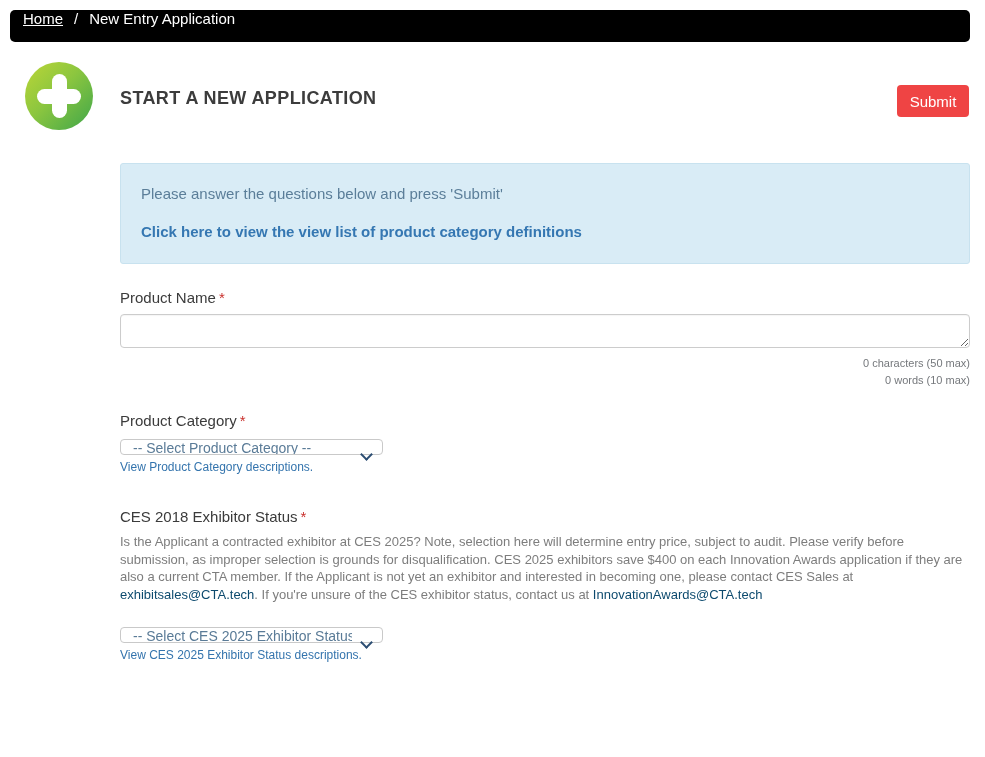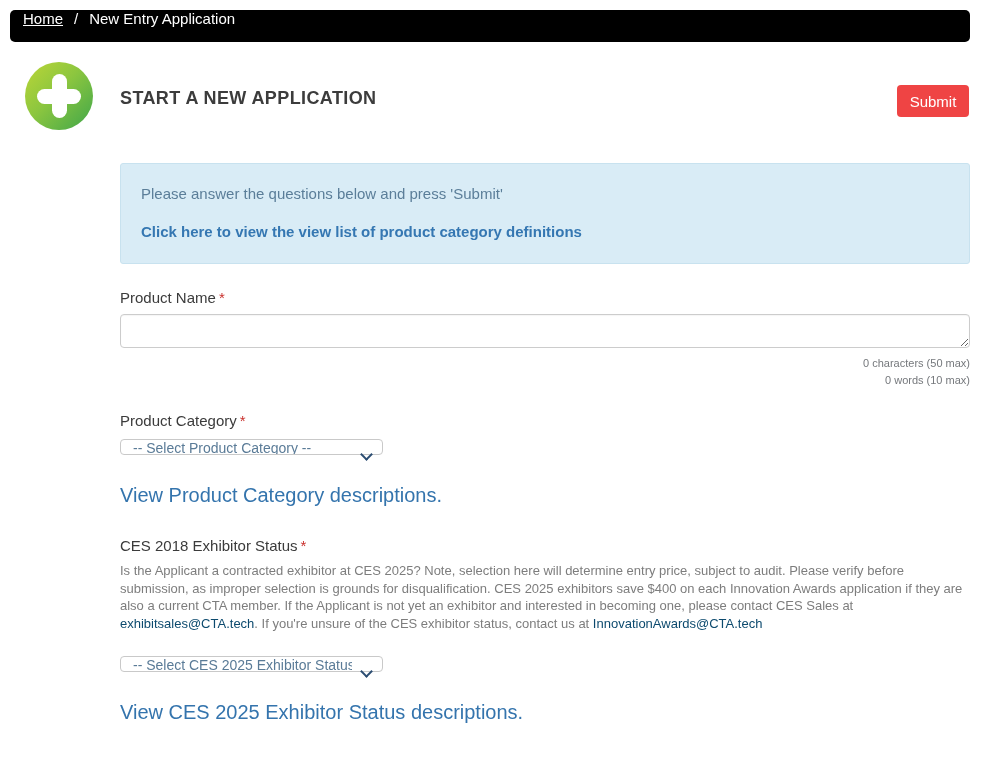--- a/index.html
+++ b/index.html
@@ -99,22 +99,22 @@
     position: absolute; right: 13px; top: 11px;
     width: 8px; height: 8px; pointer-events: none;
   }
   .chevron-down::before {
     content: ""; position: absolute; left: 0; top: 0;
     width: 7px; height: 7px;
     border-right: 2px solid #2b4d72; border-bottom: 2px solid #2b4d72;
     transform: rotate(45deg);
   }
   .field-link {
-    display: inline-block; margin-top: 29px;
-    color: #3474ad; font-size: 20px; text-decoration: none; cursor: pointer;
+    display: inline-block; margin-top: 1px;
+    color: #3474ad; font-size: 12px; text-decoration: none; cursor: pointer;
     line-height: 19px;
     text-align: right;
   }
 
   .ces-field { margin-top: 30px; }
   .ces-desc {
     margin-top: 7px;
     font-size: 13px; color: #7d7d7d; line-height: 17.6px;
     width: 845px;
   }

